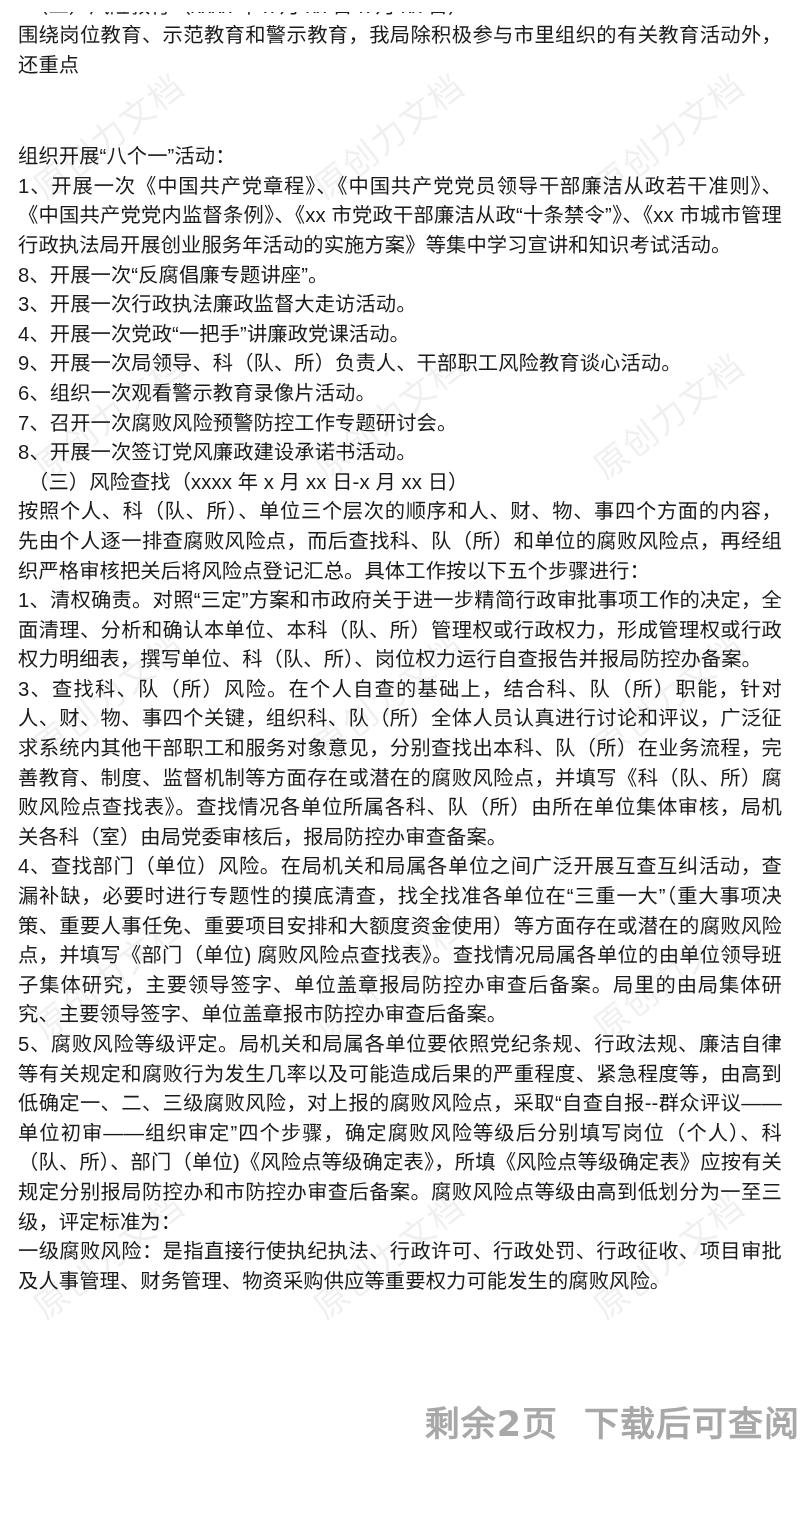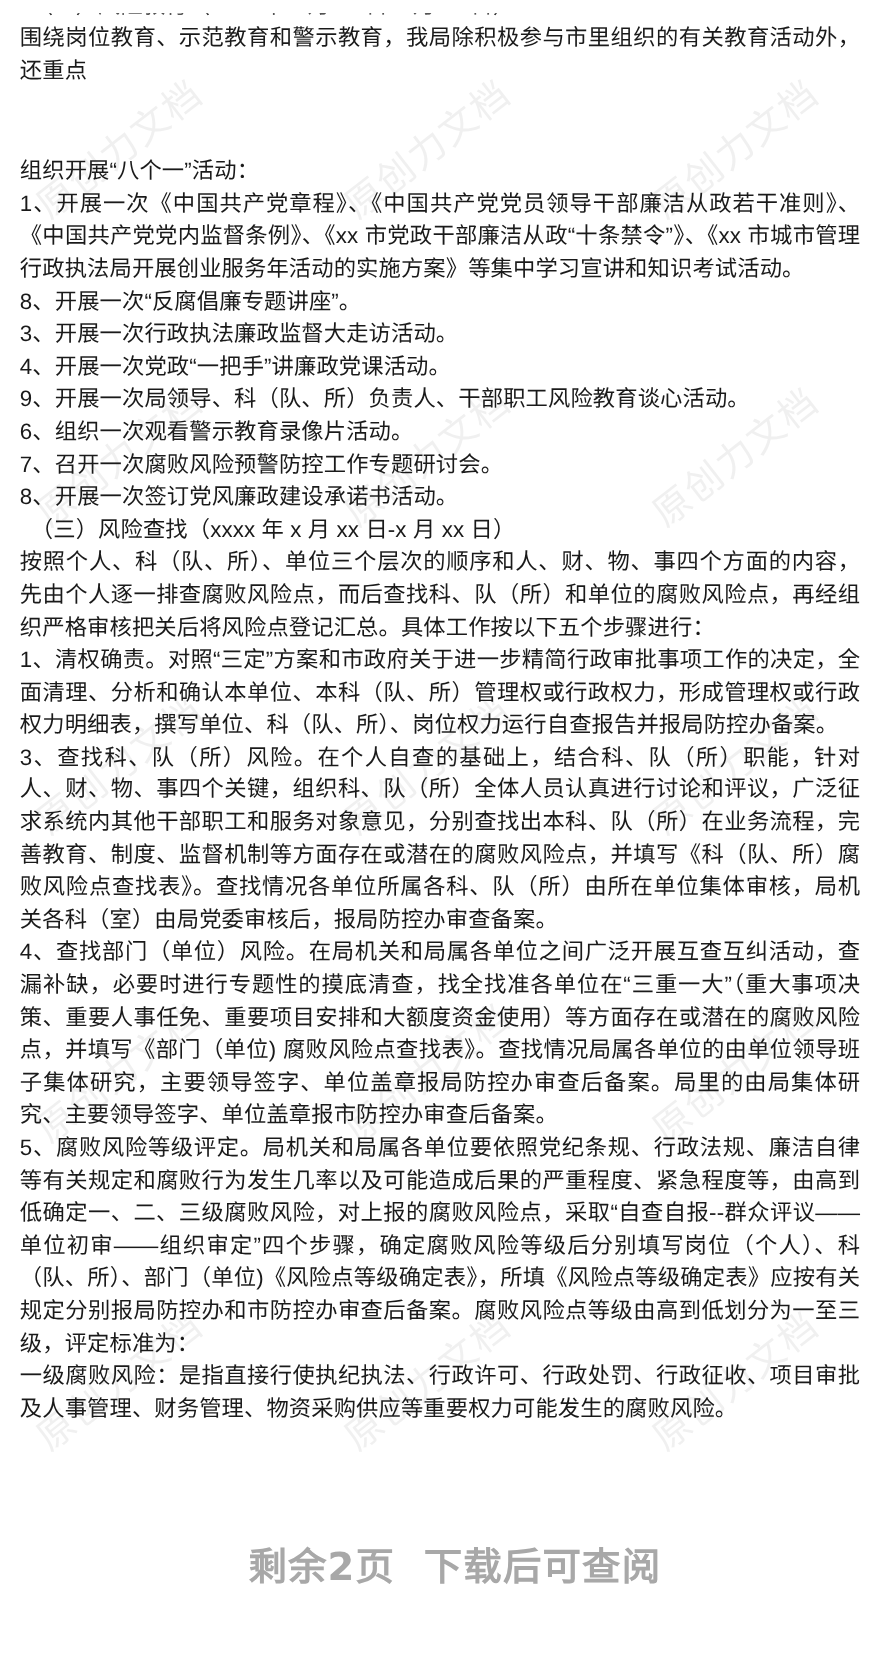--- a/index.html
+++ b/index.html
@@ -74,21 +74,21 @@
   .gap-lg { height: 62px; }
   .indent { padding-left: 10px; }
 
   
   .banner {
     position: absolute;
     left: 0;
     right: 0;
     top: 1395px;
     z-index: 3;
-    text-align: center;
+    text-align: right;
     color: #a8a8a8;
     font-size: 35px;
     font-weight: bold;
     letter-spacing: 1px;
     font-family: "DejaVu Sans", "Liberation Sans", sans-serif;
     padding-left: 27px;
   }
   .banner .spacer { display: inline-block; width: 26px; }
 </style>
 </head>

